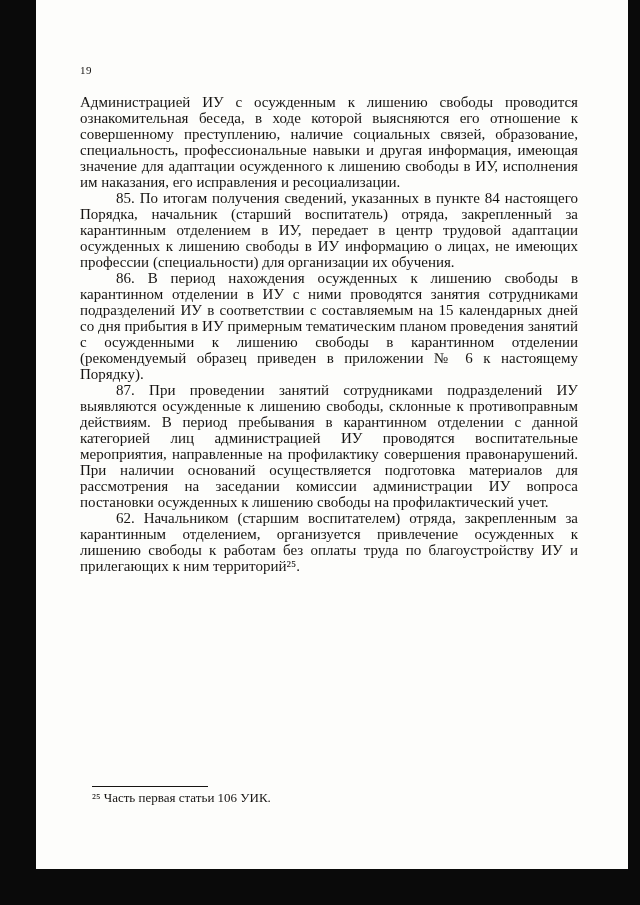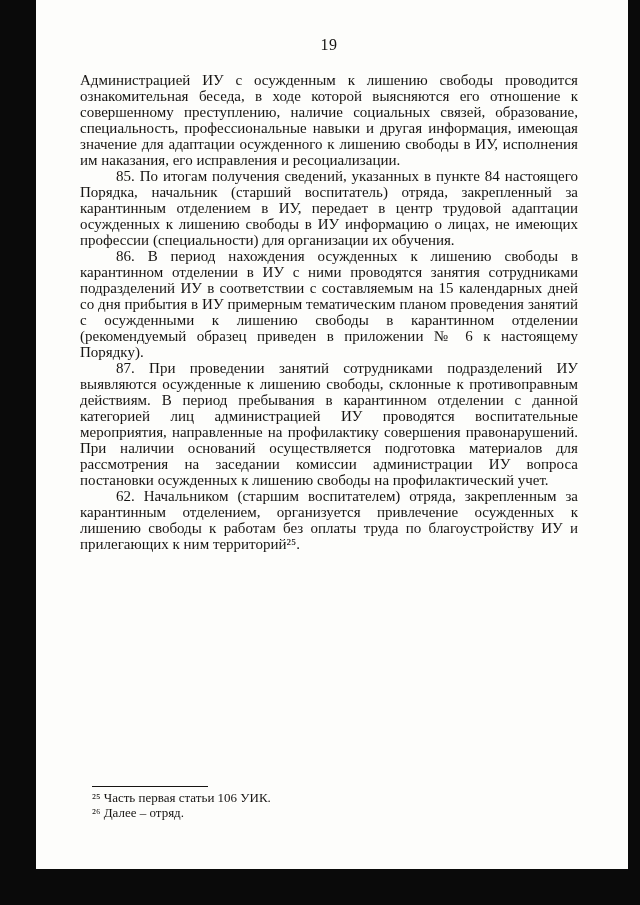--- a/index.html
+++ b/index.html
@@ -34,24 +34,25 @@
     width: 640px; height: 36px;
     background: #0a0a0a;
   }
   .page-content {
     position: absolute;
     left: 80px;
     right: 62px;
     top: 36px;
   }
   .page-number {
-    text-align: center;
-    font-size: 16px;
+    text-align: left;
+    font-size: 11px;
     letter-spacing: 0.5px;
     margin-bottom: 18px;
+    margin-top: 28px;
   }
   .doc-body {
     text-align: justify;
     font-size: 15px;
     line-height: 16px;
   }
   .doc-body p.para {
     margin: 0;
   }
   .doc-body p.para.indent {
@@ -90,15 +91,14 @@
         <p class="para indent">85. По итогам получения сведений, указанных в пункте 84 настоящего Порядка, начальник (старший воспитатель) отряда, закрепленный за карантинным отделением в ИУ, передает в центр трудовой адаптации осужденных к лишению свободы в ИУ информацию о лицах, не имеющих профессии (специальности) для организации их обучения.</p>
         <p class="para indent">86. В период нахождения осужденных к лишению свободы в карантинном отделении в ИУ с ними проводятся занятия сотрудниками подразделений ИУ в соответствии с составляемым на 15 календарных дней со дня прибытия в ИУ примерным тематическим планом проведения занятий с осужденными к лишению свободы в карантинном отделении (рекомендуемый образец приведен в приложении № 6 к настоящему Порядку).</p>
         <p class="para indent">87. При проведении занятий сотрудниками подразделений ИУ выявляются осужденные к лишению свободы, склонные к противоправным действиям. В период пребывания в карантинном отделении с данной категорией лиц администрацией ИУ проводятся воспитательные мероприятия, направленные на профилактику совершения правонарушений. При наличии оснований осуществляется подготовка материалов для рассмотрения на заседании комиссии администрации ИУ вопроса постановки осужденных к лишению свободы на профилактический учет.</p>
         <p class="para indent">62. Начальником (старшим воспитателем) отряда, закрепленным за карантинным отделением, организуется привлечение осужденных к лишению свободы к работам без оплаты труда по благоустройству ИУ и прилегающих к ним территорий²⁵.</p>
       </div>
   </div>
 
   <div class="footnotes">
     <div class="fn-rule"></div>
     <p class="fn">²⁵ Часть первая статьи 106 УИК.</p>
-    <p class="fn">²⁶ Далее – отряд.</p>
   </div>
 </div>
 
 </body></html>

